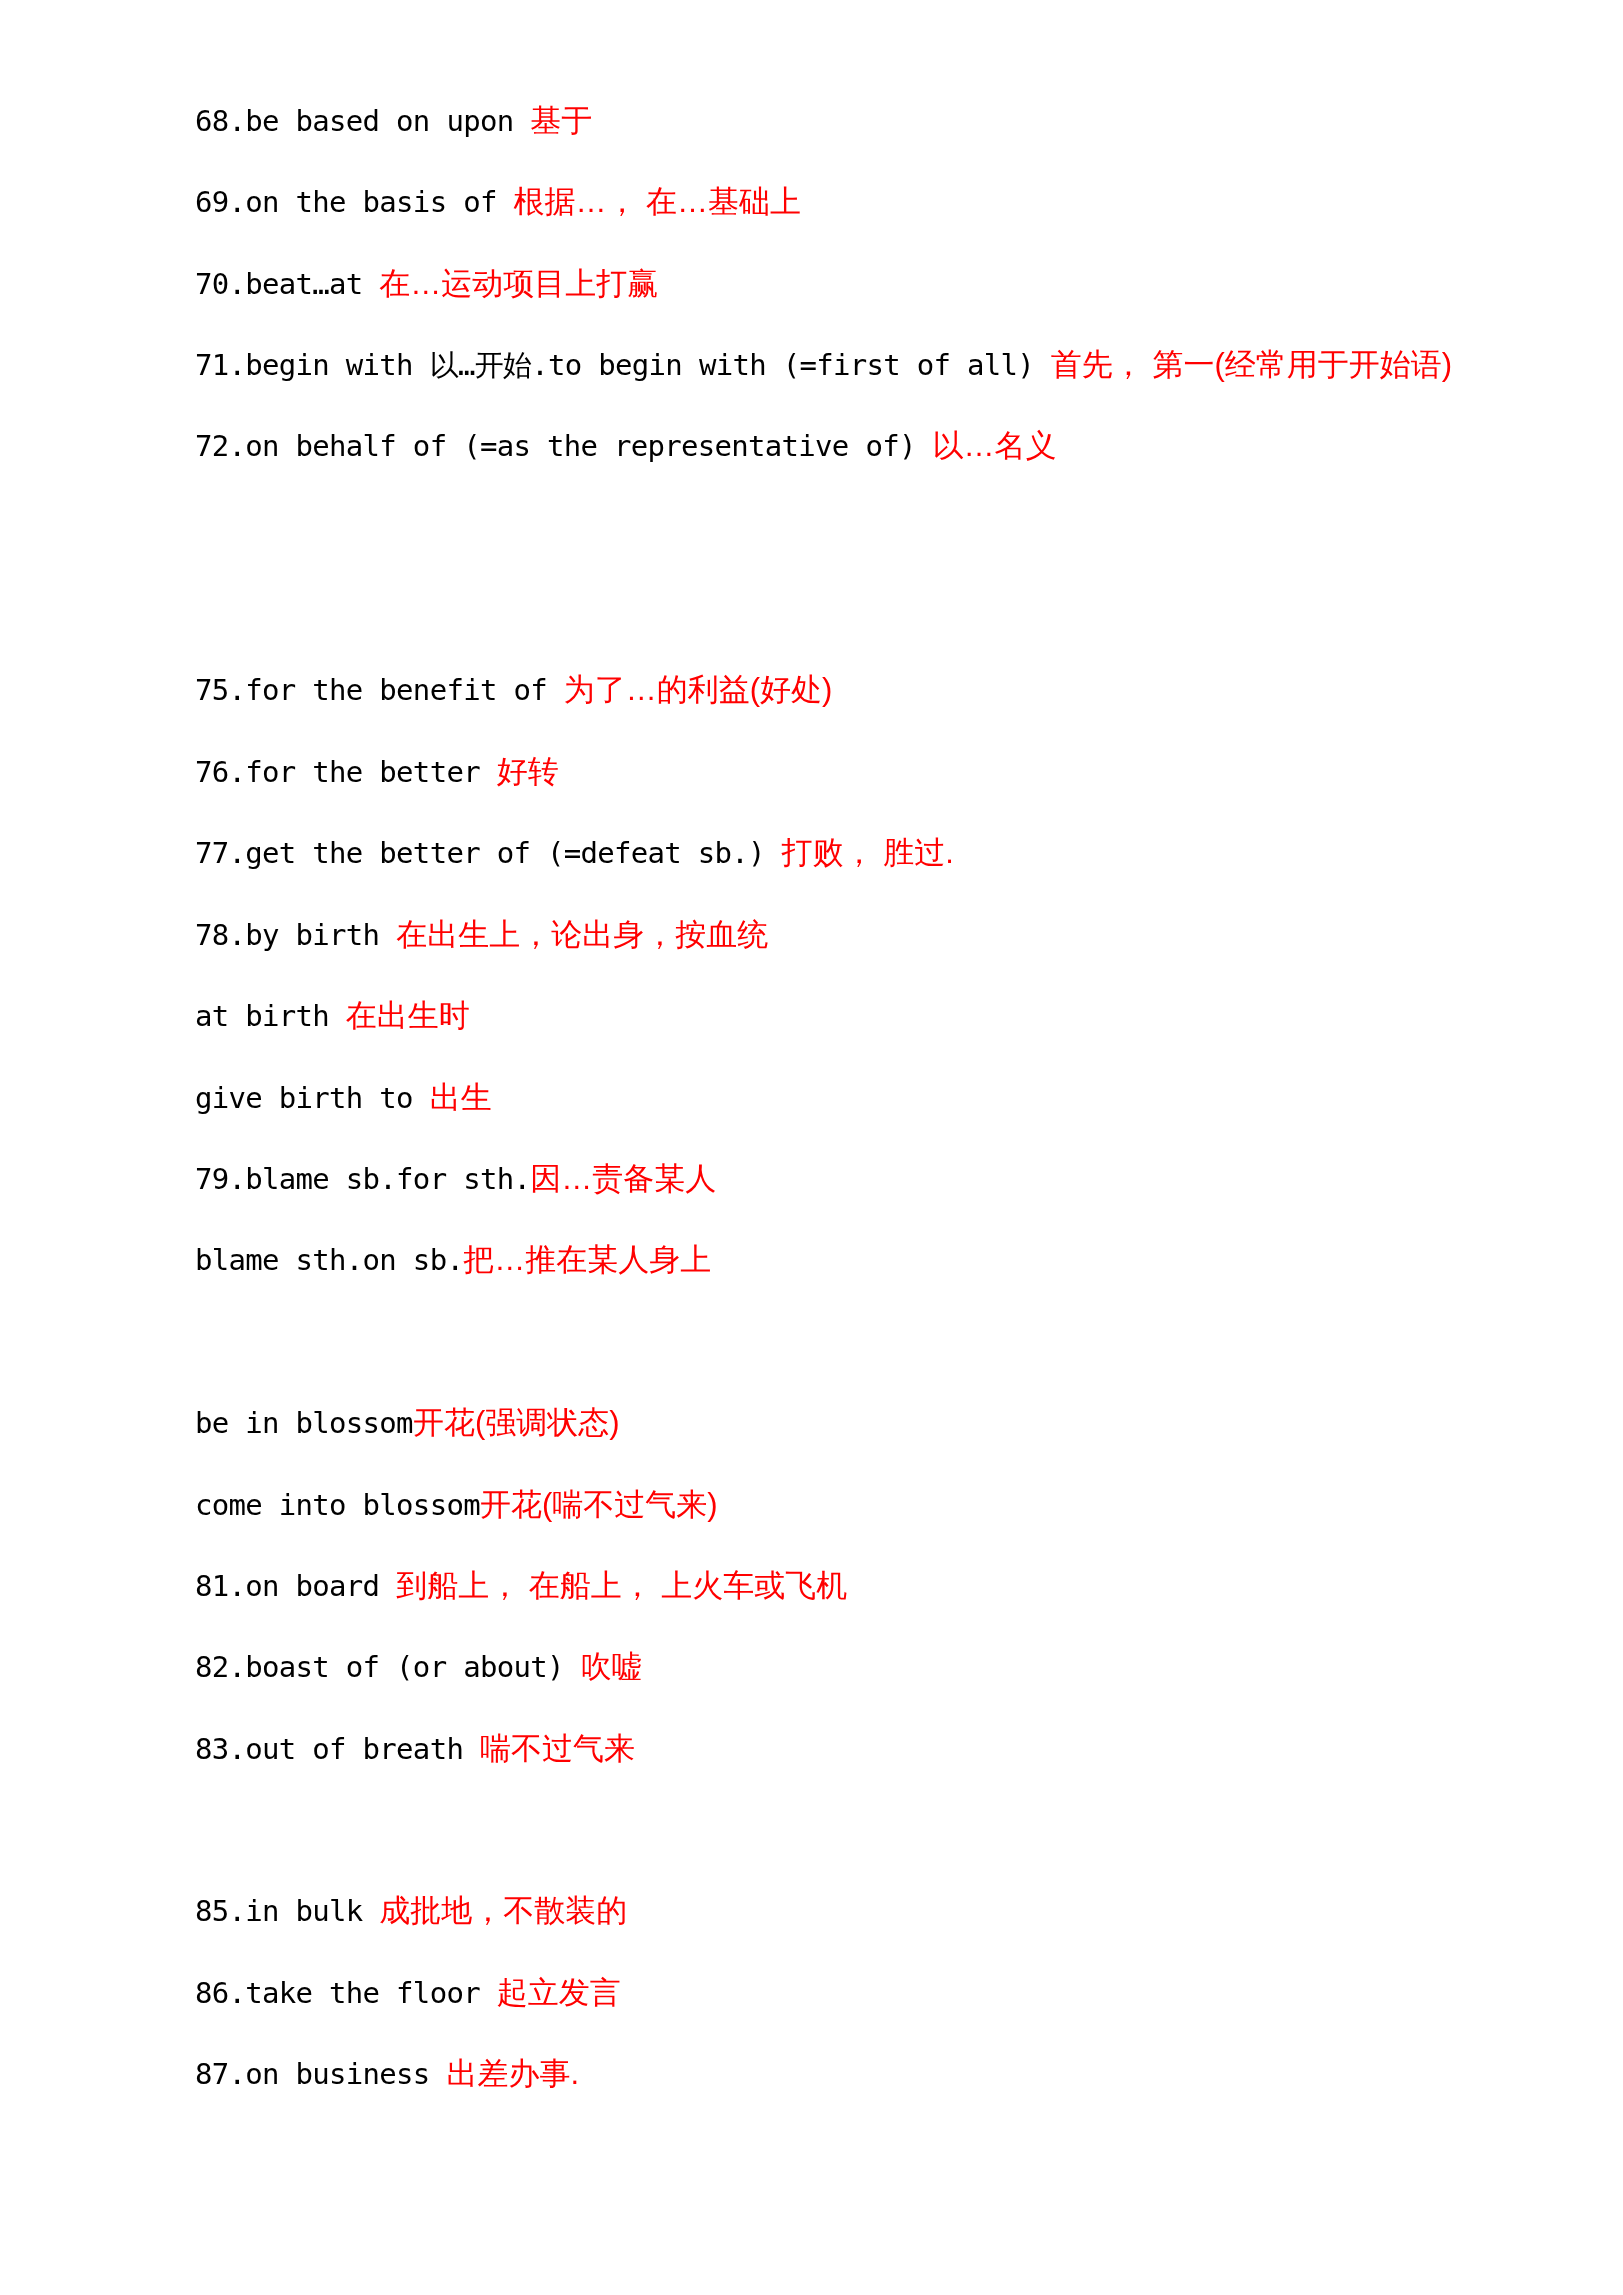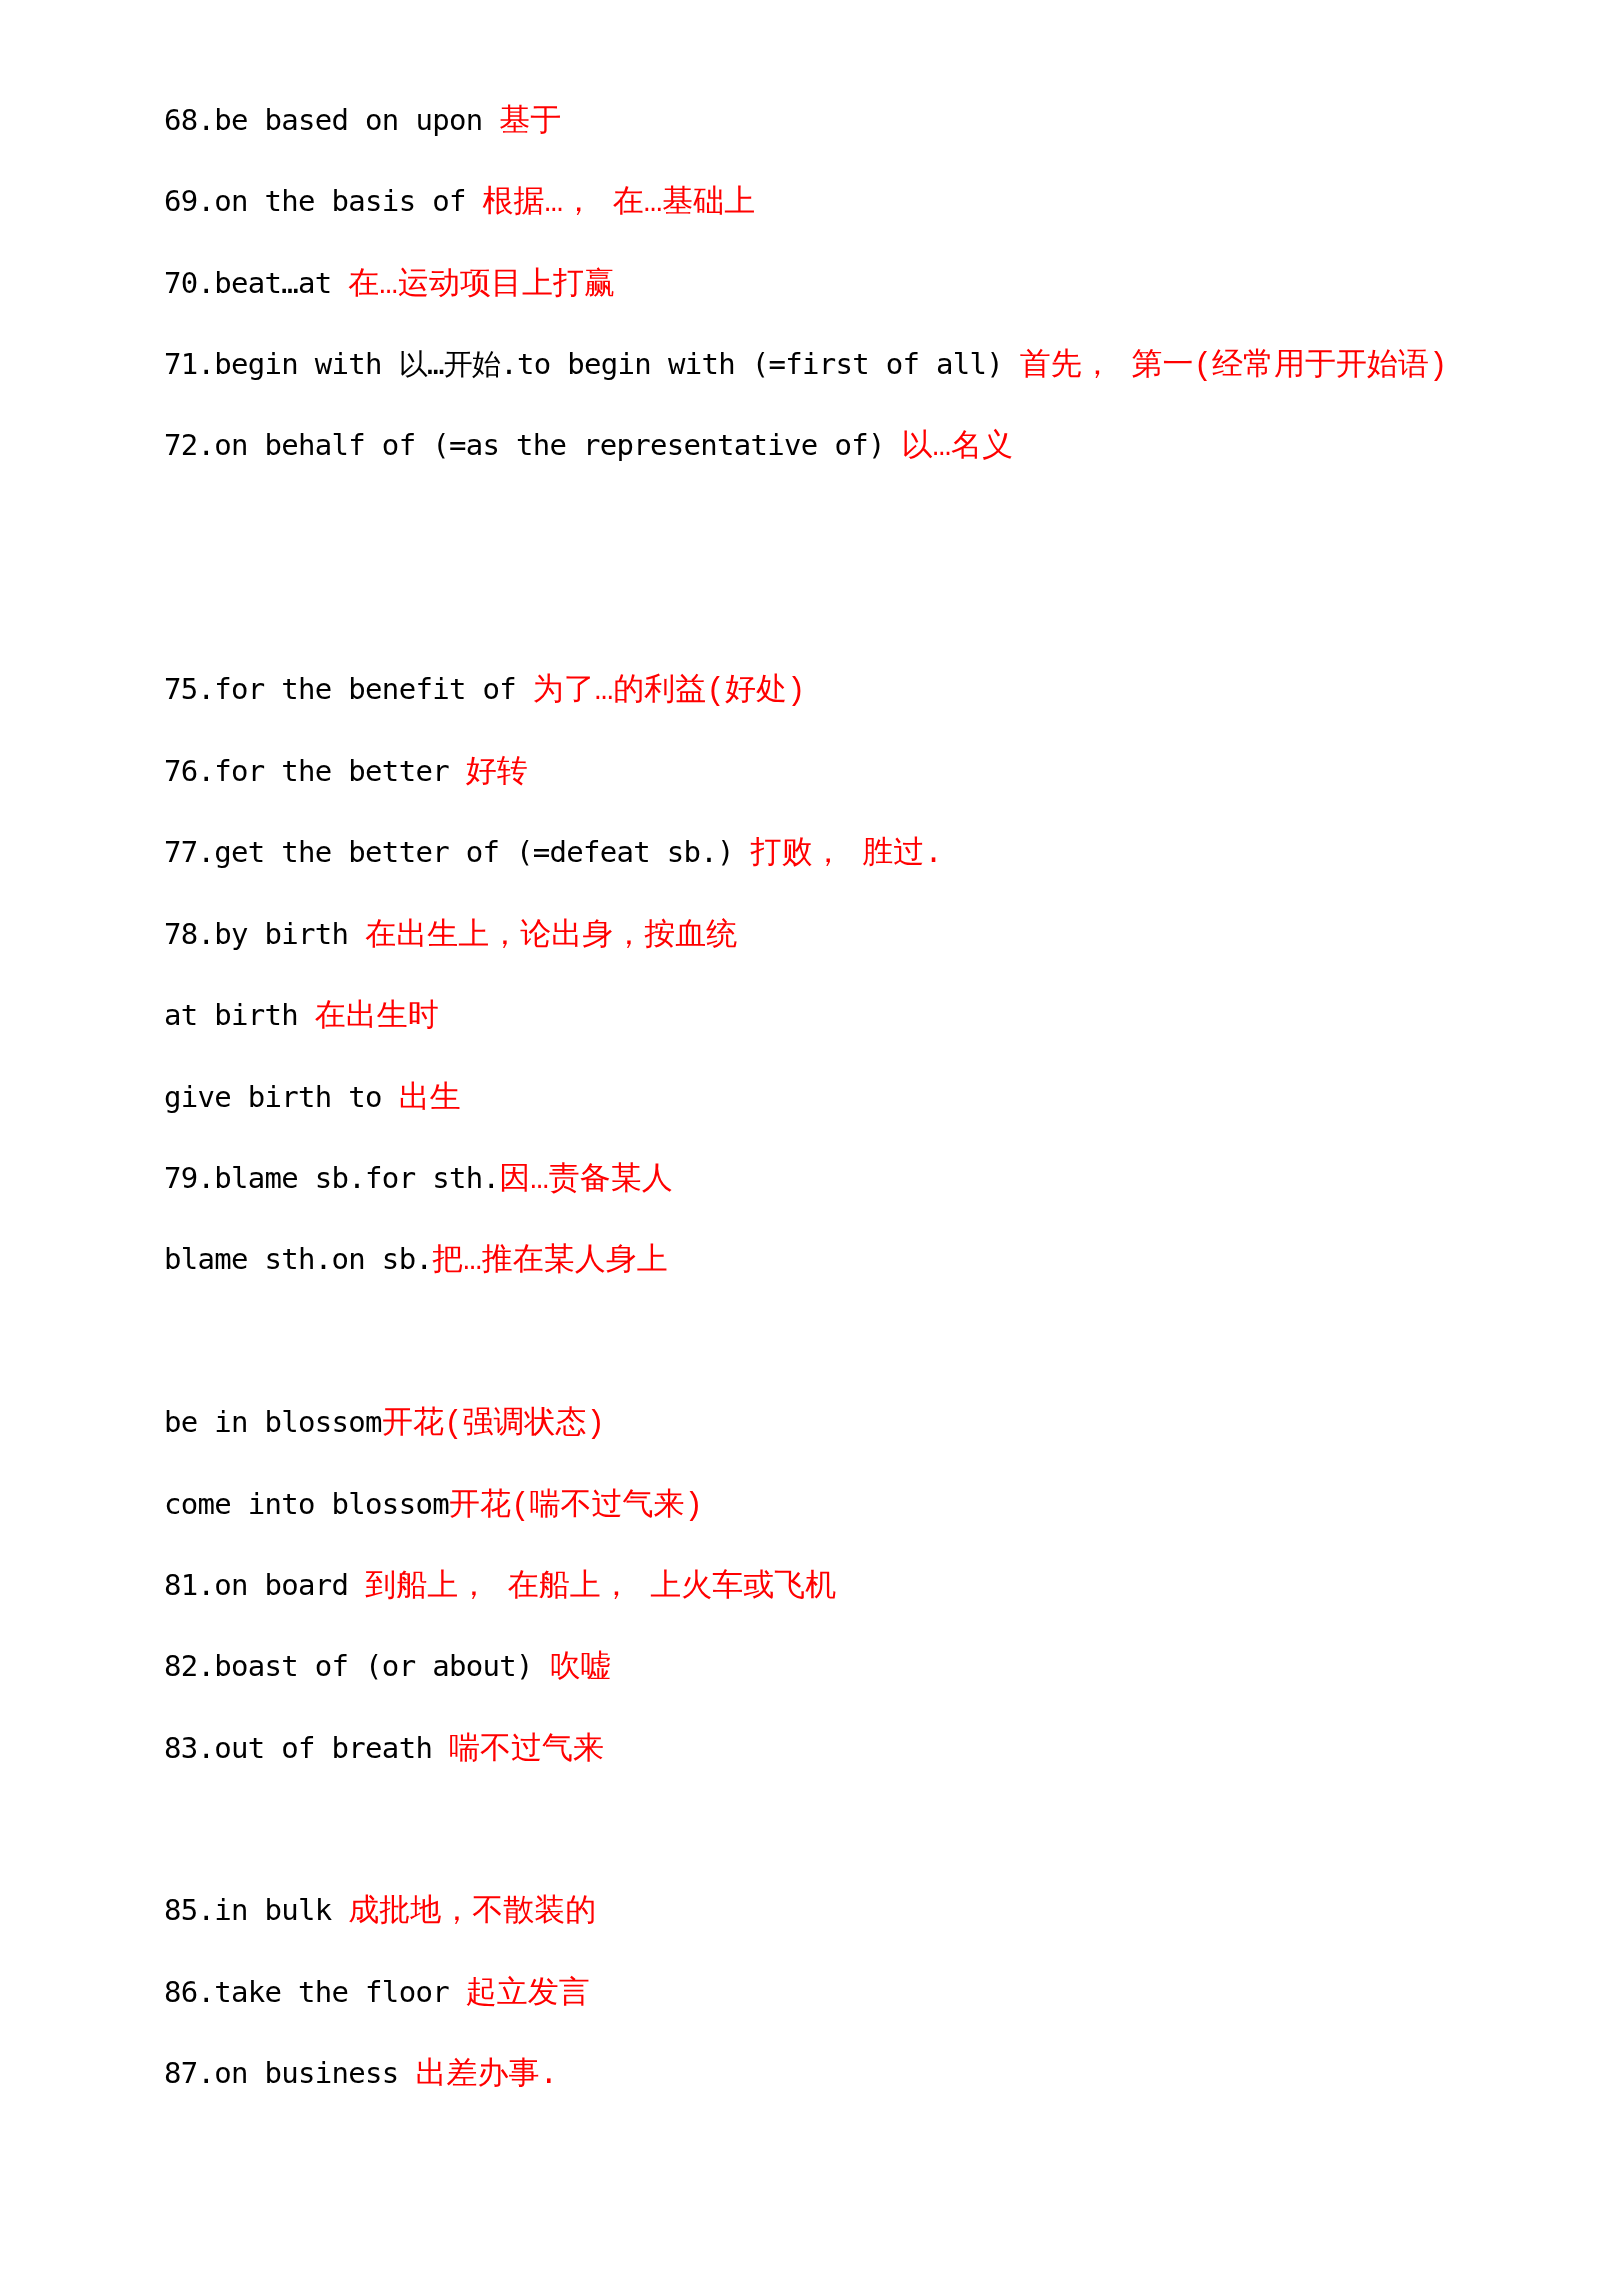--- a/index.html
+++ b/index.html
@@ -9,22 +9,22 @@
     position: absolute;
     left: 164px;
     height: 41px;
     line-height: 41px;
     white-space: pre;
     font-family: "DejaVu Sans Mono", "Liberation Mono", monospace;
     font-size: 29px;
     letter-spacing: -0.7px;
     color: #000000;
   }
-  .en { color: #000000; }
-  .zh { color: #ff0000; font-family: Liberation Mono, monospace; font-size: 31px; letter-spacing: 0; }
+  .en { color: #000000; margin-left: 31px; }
+  .zh { color: #ff0000; font-family: Liberation Sans, sans-serif; font-size: 31px; letter-spacing: 0; }
 </style>
 </head>
 <body>
 
 <div class="page">
   <div class="line" style="top:100px"><span class="en">68.be based on upon </span><span class="zh">基于</span></div>
   <div class="line" style="top:181px"><span class="en">69.on the basis of </span><span class="zh">根据…， 在…基础上</span></div>
   <div class="line" style="top:263px"><span class="en">70.beat…at </span><span class="zh">在…运动项目上打赢</span></div>
   <div class="line" style="top:344px"><span class="en">71.begin with 以…开始.to begin with (=first of all) </span><span class="zh">首先， 第一(经常用于开始语)</span></div>
   <div class="line" style="top:425px"><span class="en">72.on behalf of (=as the representative of) </span><span class="zh">以…名义</span></div>

